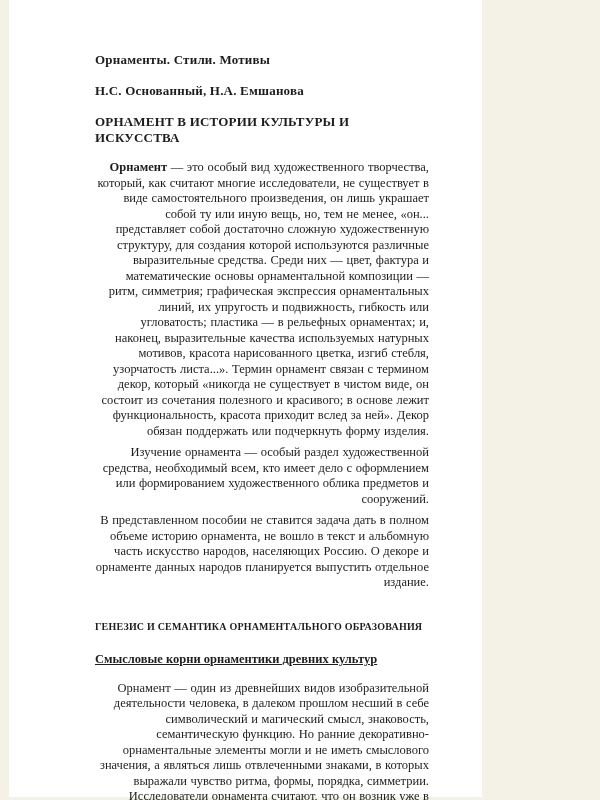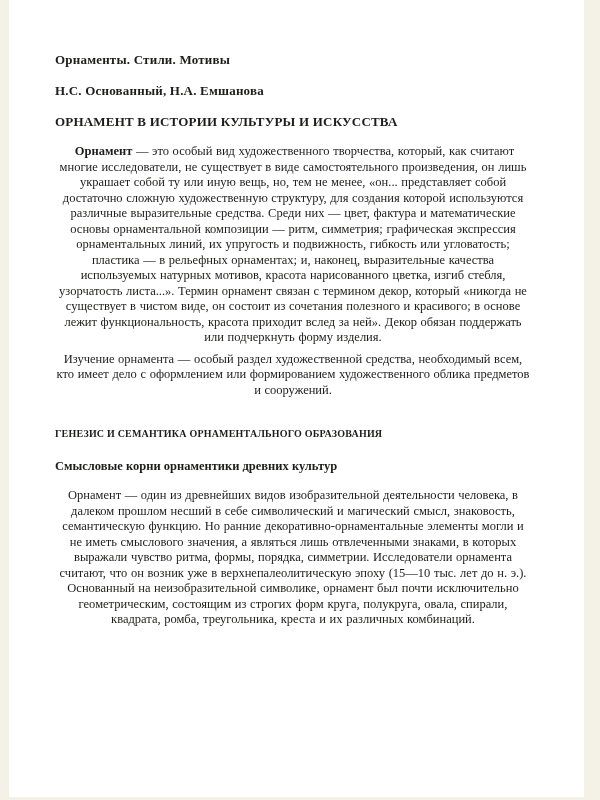--- a/index.html
+++ b/index.html
@@ -11,83 +11,85 @@
     height: 800px;
     background: #f4f1e6;
     position: relative;
     overflow: hidden;
     font-family: "Liberation Serif", "DejaVu Serif", serif;
   }
   .page {
     position: absolute;
     left: 9px;
     top: 0;
-    width: 575px;
+    width: 473px;
     height: 797px;
     background: #ffffff;
     box-sizing: border-box;
-    padding: 52px 53px 0 46px;
+    padding: 52px 53px 0 86px;
   }
   .page * {
     color: #1d1d1b;
   }
   .book-title,
   .authors,
   .chapter-title {
     font-size: 13px;
     line-height: 16px;
     font-weight: bold;
     margin: 0 0 15px 0;
     letter-spacing: 0.2px;
   }
   .chapter-title {
     margin-bottom: 14px;
   }
   .body-par {
     font-size: 12.5px;
     line-height: 15.5px;
     margin: 0 0 6px 0;
-    text-align: center;
+    text-align: right;
     word-spacing: 0.5px;
   }
   .intro-par {
     text-indent: 3px;
   }
   .lead-word {
     font-weight: bold;
   }
   .section-title {
     font-size: 10px;
     line-height: 16px;
     font-weight: bold;
     margin: 28px 0 16px 0;
     letter-spacing: 0.2px;
   }
   .subsection-title {
     font-size: 12.5px;
     line-height: 16px;
     font-weight: bold;
     margin: 16px 0 14px 0;
+    text-decoration: underline;
   }
 </style>
 </head>
 <body>
 
 <div class="page">
 
   <p class="book-title">Орнаменты. Стили. Мотивы</p>
 
   <p class="authors">Н.С. Основанный, Н.А. Емшанова</p>
 
   <p class="chapter-title">ОРНАМЕНТ В ИСТОРИИ КУЛЬТУРЫ И ИСКУССТВА</p>
 
   <p class="body-par intro-par"><span class="lead-word">Орнамент</span><span> — это особый вид художественного творчества, который, как считают многие исследователи, не существует в виде самостоятельного произведения, он лишь украшает собой ту или иную вещь, но, тем не менее, «он... представляет собой достаточно сложную художественную структуру, для создания которой используются различные выразительные средства. Среди них — цвет, фактура и математические основы орнаментальной композиции — ритм, симметрия; графическая экспрессия орнаментальных линий, их упругость и подвижность, гибкость или угловатость; пластика — в рельефных орнаментах; и, наконец, выразительные качества используемых натурных мотивов, красота нарисованного цветка, изгиб стебля, узорчатость листа...». Термин орнамент связан с термином декор, который «никогда не существует в чистом виде, он состоит из сочетания полезного и красивого; в основе лежит функциональность, красота приходит вслед за ней». Декор обязан поддержать или подчеркнуть форму изделия.</span></p>
 
   <p class="body-par">Изучение орнамента — особый раздел художественной средства, необходимый всем, кто имеет дело с оформлением или формированием художественного облика предметов и сооружений.</p>
 
+  <p class="body-par">В представленном пособии не ставится задача дать в полном объеме историю орнамента, не вошло в текст и альбомную часть искусство народов, населяющих Россию. О декоре и орнаменте данных народов планируется выпустить отдельное издание.</p>
 
   <p class="section-title">ГЕНЕЗИС И СЕМАНТИКА ОРНАМЕНТАЛЬНОГО ОБРАЗОВАНИЯ</p>
 
   <p class="subsection-title">Смысловые корни орнаментики древних культур</p>
 
   <p class="body-par">Орнамент — один из древнейших видов изобразительной деятельности человека, в далеком прошлом несший в себе символический и магический смысл, знаковость, семантическую функцию. Но ранние декоративно-орнаментальные элементы могли и не иметь смыслового значения, а являться лишь отвлеченными знаками, в которых выражали чувство ритма, формы, порядка, симметрии. Исследователи орнамента считают, что он возник уже в верхнепалеолитическую эпоху (15—10 тыс. лет до н. э.). Основанный на неизобразительной символике, орнамент был почти исключительно геометрическим, состоящим из строгих форм круга, полукруга, овала, спирали, квадрата, ромба, треугольника, креста и их различных комбинаций.</p>
 
 </div>
 
 </body></html>

